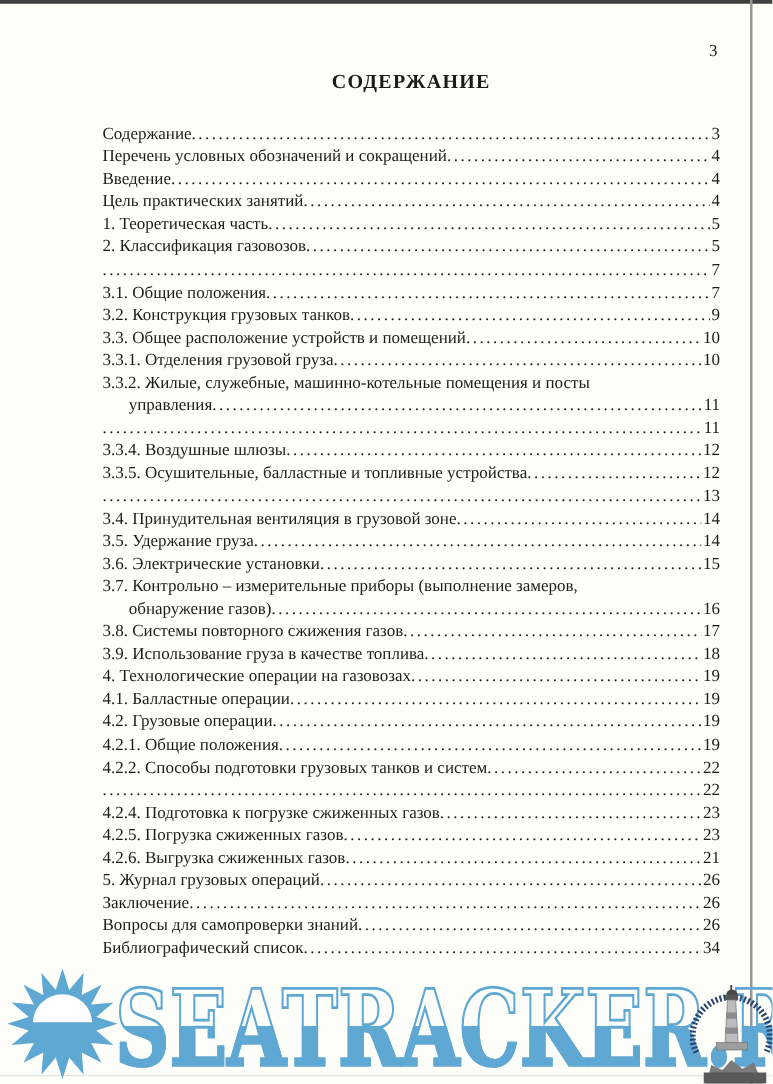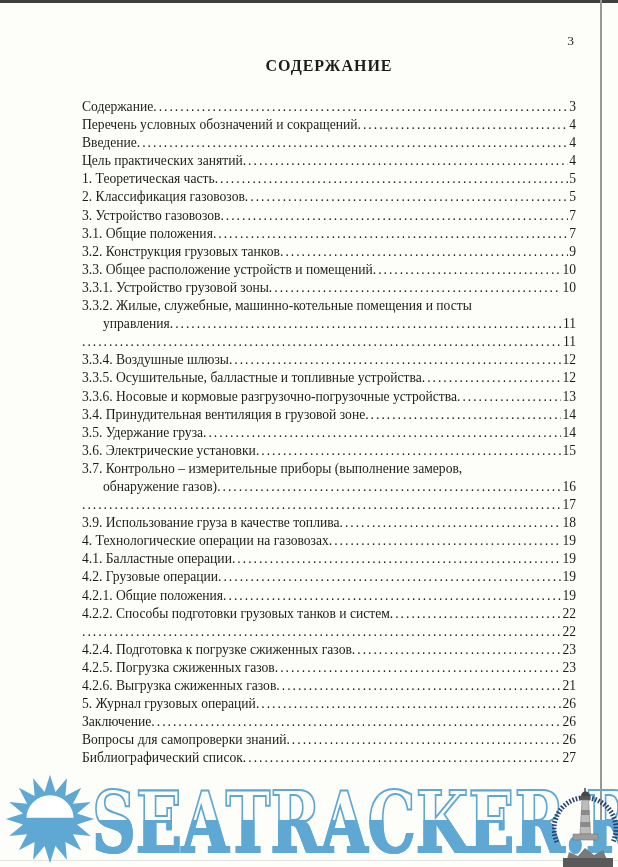--- a/index.html
+++ b/index.html
@@ -96,41 +96,40 @@
     <span class="toc-label">1. Теоретическая часть</span>
     <span class="toc-leader"></span>
     <span class="toc-page">5</span>
   </div>
     <div class="toc-row">
     <span class="toc-label">2. Классификация газовозов</span>
     <span class="toc-leader"></span>
     <span class="toc-page">5</span>
   </div>
     <div class="toc-row">
-    <span class="toc-label">3. Устройство газовозов</span>
     <span class="toc-leader"></span>
     <span class="toc-page">7</span>
   </div>
     <div class="toc-row">
     <span class="toc-label">3.1. Общие положения</span>
     <span class="toc-leader"></span>
     <span class="toc-page">7</span>
   </div>
     <div class="toc-row">
     <span class="toc-label">3.2. Конструкция грузовых танков</span>
     <span class="toc-leader"></span>
     <span class="toc-page">9</span>
   </div>
     <div class="toc-row">
     <span class="toc-label">3.3. Общее расположение устройств и помещений</span>
     <span class="toc-leader"></span>
     <span class="toc-page">10</span>
   </div>
     <div class="toc-row">
-    <span class="toc-label">3.3.1. Устройство грузовой зоны</span>
+    <span class="toc-label">3.3.1. Отделения грузовой груза</span>
     <span class="toc-leader"></span>
     <span class="toc-page">10</span>
   </div>
     <div class="toc-row no-page">
     <span class="toc-label">3.3.2. Жилые, служебные, машинно-котельные помещения и посты</span>
     <span class="toc-leader"></span>
 
   </div>
     <div class="toc-row indent">
     <span class="toc-label">управления</span>
@@ -145,21 +144,20 @@
     <span class="toc-label">3.3.4. Воздушные шлюзы</span>
     <span class="toc-leader"></span>
     <span class="toc-page">12</span>
   </div>
     <div class="toc-row">
     <span class="toc-label">3.3.5. Осушительные, балластные и топливные устройства</span>
     <span class="toc-leader"></span>
     <span class="toc-page">12</span>
   </div>
     <div class="toc-row">
-    <span class="toc-label">3.3.6. Носовые и кормовые разгрузочно-погрузочные устройства</span>
     <span class="toc-leader"></span>
     <span class="toc-page">13</span>
   </div>
     <div class="toc-row">
     <span class="toc-label">3.4. Принудительная вентиляция в грузовой зоне</span>
     <span class="toc-leader"></span>
     <span class="toc-page">14</span>
   </div>
     <div class="toc-row">
     <span class="toc-label">3.5. Удержание груза</span>
@@ -175,20 +173,21 @@
     <span class="toc-label">3.7. Контрольно – измерительные приборы (выполнение замеров,</span>
     <span class="toc-leader"></span>
 
   </div>
     <div class="toc-row indent">
     <span class="toc-label">обнаружение газов)</span>
     <span class="toc-leader"></span>
     <span class="toc-page">16</span>
   </div>
     <div class="toc-row">
+    <span class="toc-label">3.8. Системы повторного сжижения газов</span>
     <span class="toc-leader"></span>
     <span class="toc-page">17</span>
   </div>
     <div class="toc-row">
     <span class="toc-label">3.9. Использование груза в качестве топлива</span>
     <span class="toc-leader"></span>
     <span class="toc-page">18</span>
   </div>
     <div class="toc-row">
     <span class="toc-label">4. Технологические операции на газовозах</span>
@@ -245,21 +244,21 @@
     <span class="toc-page">26</span>
   </div>
     <div class="toc-row">
     <span class="toc-label">Вопросы для самопроверки знаний</span>
     <span class="toc-leader"></span>
     <span class="toc-page">26</span>
   </div>
     <div class="toc-row">
     <span class="toc-label">Библиографический список</span>
     <span class="toc-leader"></span>
-    <span class="toc-page">27</span>
+    <span class="toc-page">34</span>
   </div>
   </div>
 
 <div class="watermark">
   <svg class="wm-sun" width="92" height="92" viewBox="0 0 100 100">
     <polygon fill="#5fa8d3" points="50,2 55.9,20.6 68.4,5.7 66.7,25.1 83.9,16.1 74.9,33.3 94.3,31.6 79.4,44.1 98,50 79.4,55.9 94.3,68.4 74.9,66.7 83.9,83.9 66.7,74.9 68.4,94.3 55.9,79.4 50,98 44.1,79.4 31.6,94.3 33.3,74.9 16.1,83.9 25.1,66.7 5.7,68.4 20.6,55.9 2,50 20.6,44.1 5.7,31.6 25.1,33.3 16.1,16.1 33.3,25.1 31.6,5.7 44.1,20.6"></polygon>
     <path d="M 23 50 A 27 27 0 0 1 77 50 Z" fill="#ffffff" stroke="#5fa8d3" stroke-width="2.5"></path>
     <path d="M 23 50 A 27 27 0 0 0 77 50 Z" fill="#5fa8d3"></path>
   </svg>
 

